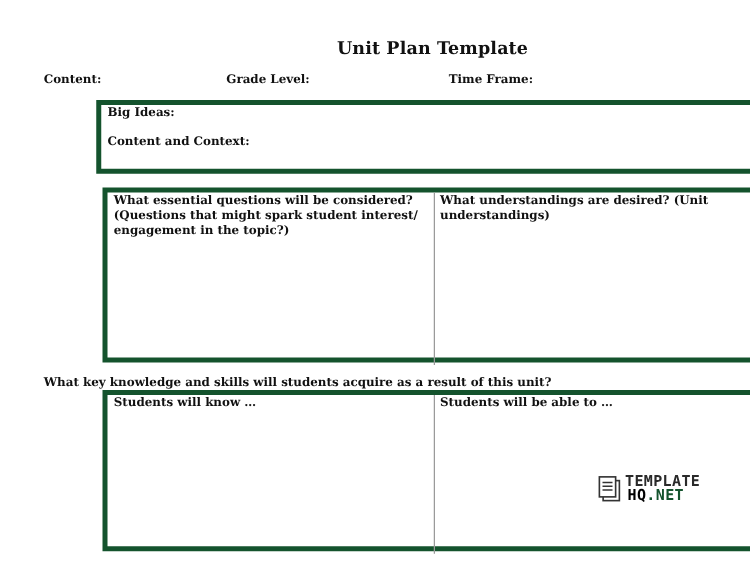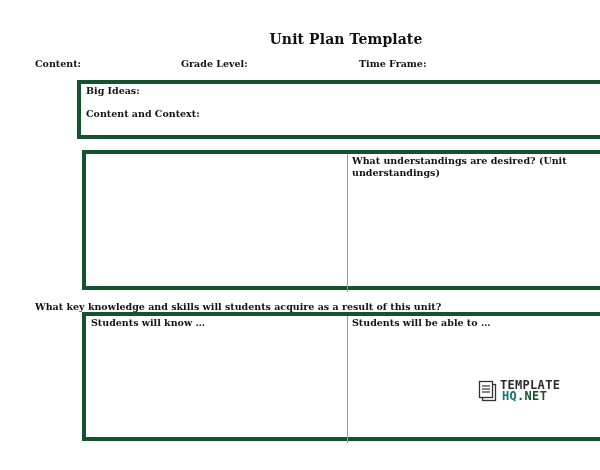--- a/index.html
+++ b/index.html
@@ -13,38 +13,39 @@
     left:0; width:600px; top:31px; text-align:center;
     font-size:14px; font-weight:bold; letter-spacing:0.1px;margin-left:46px;
   }
   .lbl { font-size:9.5px; font-weight:bold; white-space:nowrap; }
   .box { border:4px solid #14532d; box-sizing:border-box;margin-left:48px; }
   .cell-text { font-size:9.5px; font-weight:bold; line-height:12px; }
   .divider { width:0; border-left:1px solid #9a9a9a; }
   .logo { left:466px; top:380px; display:flex; align-items:center;margin-left:12px; }
   .logo-text { font-family:"DejaVu Sans Mono","Liberation Mono",monospace; font-weight:bold; font-size:12px; line-height:11px; letter-spacing:0.3px; }
   .logo-text .l1 { color:#2a2a2a; }
-  .logo-text .hq { color:#0f766e;text-align:right; }
+  .logo-text .hq { color:#000000;text-align:right; }
   .logo-text .net { color:#14532d; }
 </style>
 </head>
 <body>
 
 <div class="abs title">Unit Plan Template</div>
 
 <div class="abs lbl" style="left:35px; top:58px;">Content:</div>
 <div class="abs lbl" style="left:181px; top:58px;">Grade Level:</div>
 <div class="abs lbl" style="left:359px; top:58px;">Time Frame:</div>
 
 <div class="abs box" style="left:29px; top:80px; width:542px; height:59px;">
   <div class="abs cell-text" style="left:5px; top:1px;">Big Ideas:</div>
   <div class="abs cell-text" style="left:5px; top:24px;">Content and Context:</div>
 </div>
 
 <div class="abs box" style="left:34px; top:150px; width:536px; height:140px;">
+  <div class="abs cell-text" style="left:5px; top:1px; width:250px;">What essential questions will be considered? (Questions that might spark student interest/ engagement in the topic?)</div>
   <div class="abs divider" style="left:261px; top:0; height:138px;"></div>
   <div class="abs cell-text" style="left:266px; top:1px; width:265px;">
     <div>What understandings are desired? (Unit understandings)</div>
   </div>
 </div>
 
 <div class="abs cell-text" style="left:35px; top:301px;">What key knowledge and skills will students acquire as a result of this unit?</div>
 
 <div class="abs box" style="left:34px; top:312px; width:522px; height:129px;">
   <div class="abs cell-text" style="left:5px; top:1px;">Students will know …</div>

